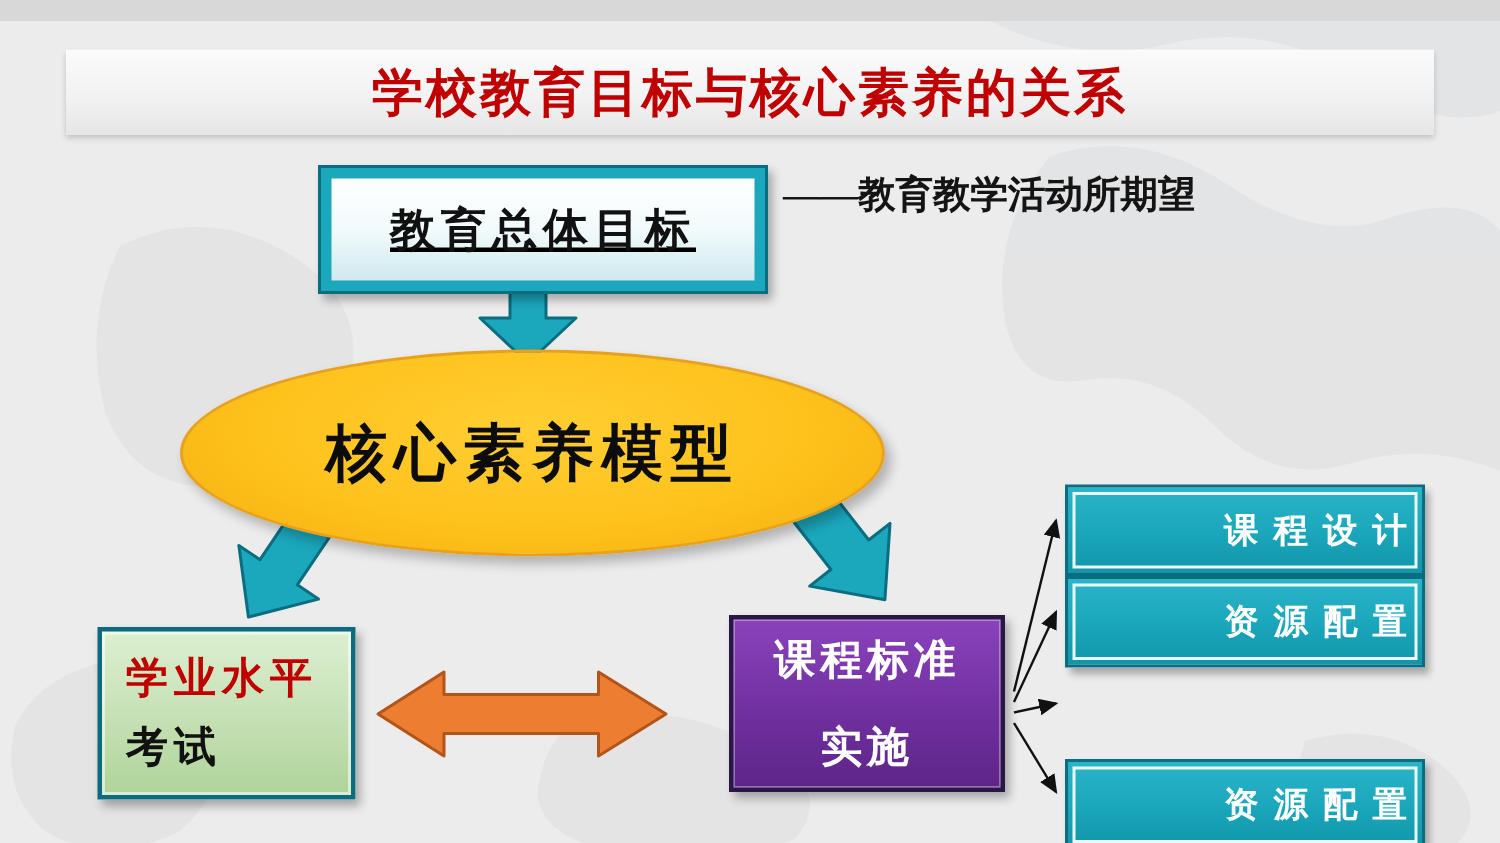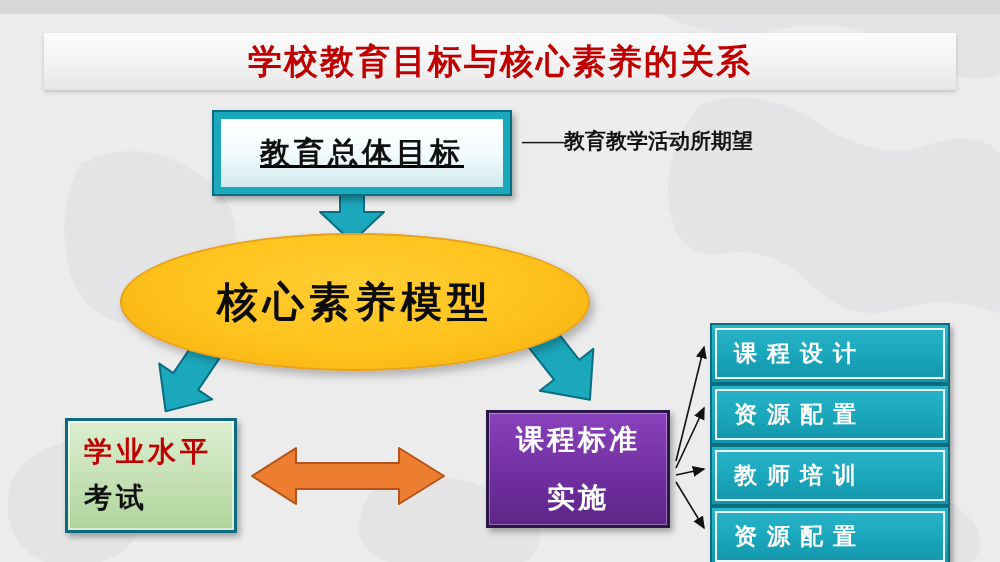--- a/index.html
+++ b/index.html
@@ -34,23 +34,23 @@
     position:absolute;inset:7px;
     background:linear-gradient(180deg,#ffffff 0%,#f2fafc 50%,#cfe9ee 100%);
     display:flex;align-items:center;justify-content:center;text-decoration:underline;
   }
   .goalbox .inner span{
     color:#111;font-size:30px;font-weight:800;letter-spacing:4px;
   }
 
   
   .note{
-    left:522px;top:112px;width:346px;
+    left:522px;top:99px;width:346px;
     font-family:"Liberation Serif","DejaVu Serif",serif;
-    color:#141414;font-weight:bold;font-size:21px;line-height:1.45;
+    color:#141414;font-weight:bold;font-size:25px;line-height:1.45;
   }
   .note .l2{text-align:center;padding-right:26px;}
 
   
   .coreellipse{
     left:120px;top:219px;width:470px;height:138px;border-radius:50%;
     background:radial-gradient(ellipse at 50% 38%,#ffce33 0%,#fec21c 55%,#f4ad0e 100%);
     border:2px solid #e7a11f;
     box-shadow:4px 5px 8px rgba(0,0,0,.25);
     display:flex;align-items:center;justify-content:center;
@@ -78,21 +78,21 @@
   }
   .implbox .l1,.implbox .l2{color:#fff;font-size:28px;font-weight:800;letter-spacing:3px;}
 
   
   .tealbox{
     left:710px;width:240px;height:61px;
     background:linear-gradient(180deg,#2cb4c9 0%,#1ba7bc 50%,#11910,#1295aa 100%);
     background:linear-gradient(180deg,#2cb4c9 0%,#1ba7bc 50%,#1295aa 100%);
     border:2px solid #0a6e80;
     box-shadow:3px 4px 5px rgba(0,0,0,.3);
-    display:flex;align-items:center;justify-content:flex-start;padding-left:12px;
+    display:flex;align-items:center;justify-content:flex-end;padding-left:12px;
   }
   .tealbox::before{
     content:"";position:absolute;inset:3px;border:2px solid #eafafc;pointer-events:none;
   }
   .tealbox span{
     position:relative;color:#fff;font-size:23px;font-weight:800;
     letter-spacing:10px;padding-left:10px;
   }
 </style>
 </head>
@@ -163,20 +163,17 @@
     <div class="l1">课程标准</div>
     <div class="l2">实施</div>
   </div>
 
   <div class="node tealbox" style="top:309px">
     <span>课程设计</span>
   </div>
   <div class="node tealbox" style="top:370px">
     <span>资源配置</span>
   </div>
-  <div class="node tealbox" style="top:431px">
-    <span>教师培训</span>
-  </div>
   <div class="node tealbox" style="top:492px">
     <span>资源配置</span>
   </div>
 
 </div>
 
 </body></html>

